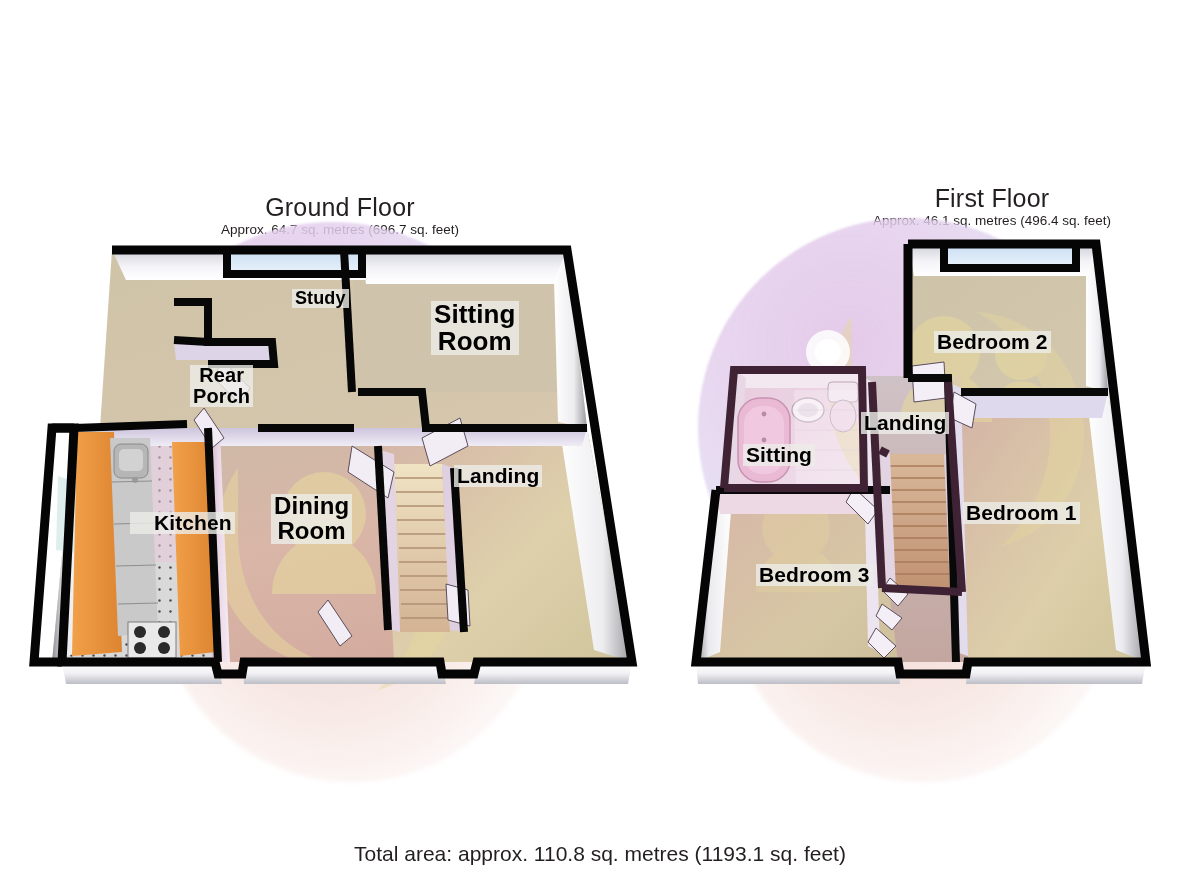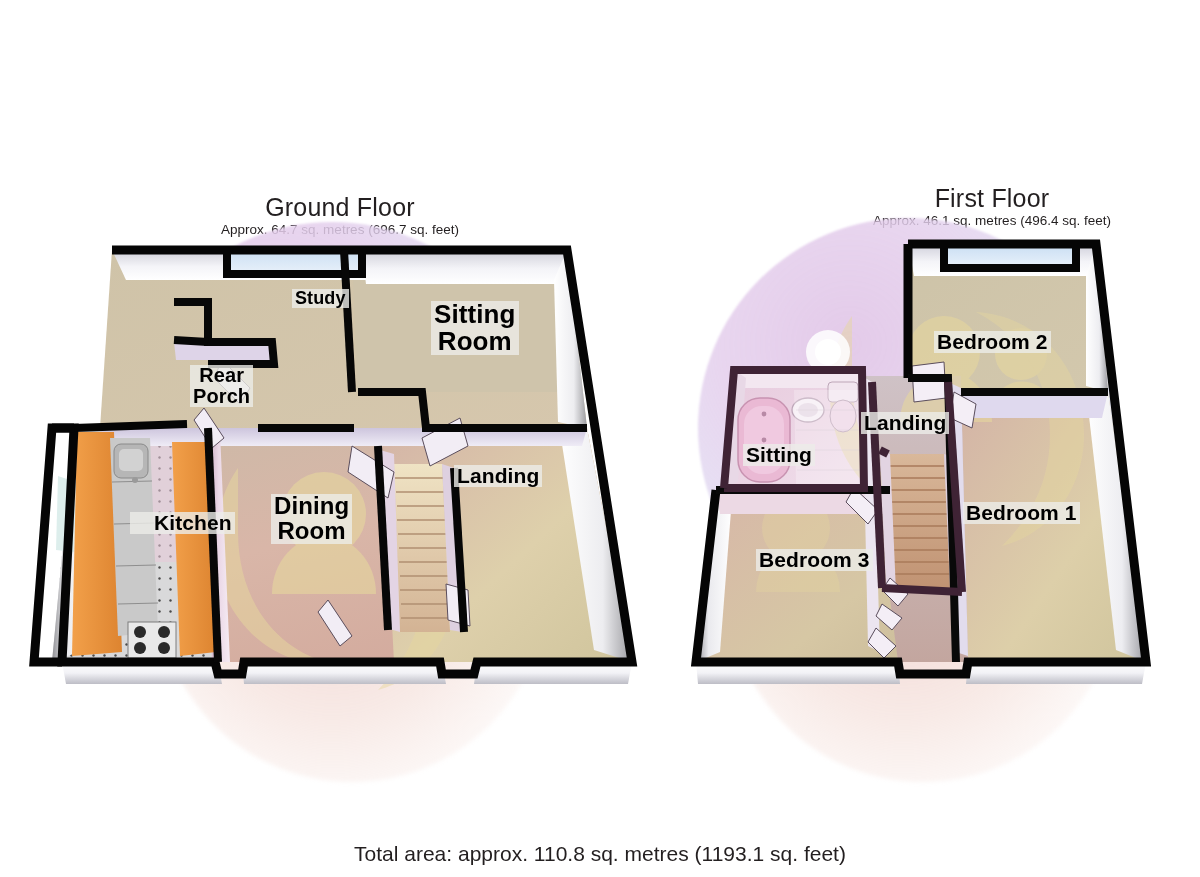--- a/index.html
+++ b/index.html
@@ -479,16 +479,16 @@
       <path d="M272,150 L286,360"></path>
       <path d="M196,150 L206,356"></path>
     </g>
   </svg>
   </div>
 
   <div class="rlabel" style="left:258px;top:71px;font-size:21px;margin-top:28px;">Bedroom 2</div>
   <div class="rlabel" style="left:67px;top:212px;font-size:21px;">Sitting</div>
   <div class="rlabel" style="left:185px;top:180px;font-size:21px;">Landing</div>
   <div class="rlabel" style="left:287px;top:270px;font-size:21px;text-align:center;">Bedroom 1</div>
-  <div class="rlabel" style="left:80px;top:317px;font-size:21px;">Bedroom 3</div>
+  <div class="rlabel" style="left:80px;top:332px;font-size:21px;">Bedroom 3</div>
 </div>
 
 <div class="total-area">Total area: approx. 110.8 sq. metres (1193.1 sq. feet)</div>
 
 </body></html>

